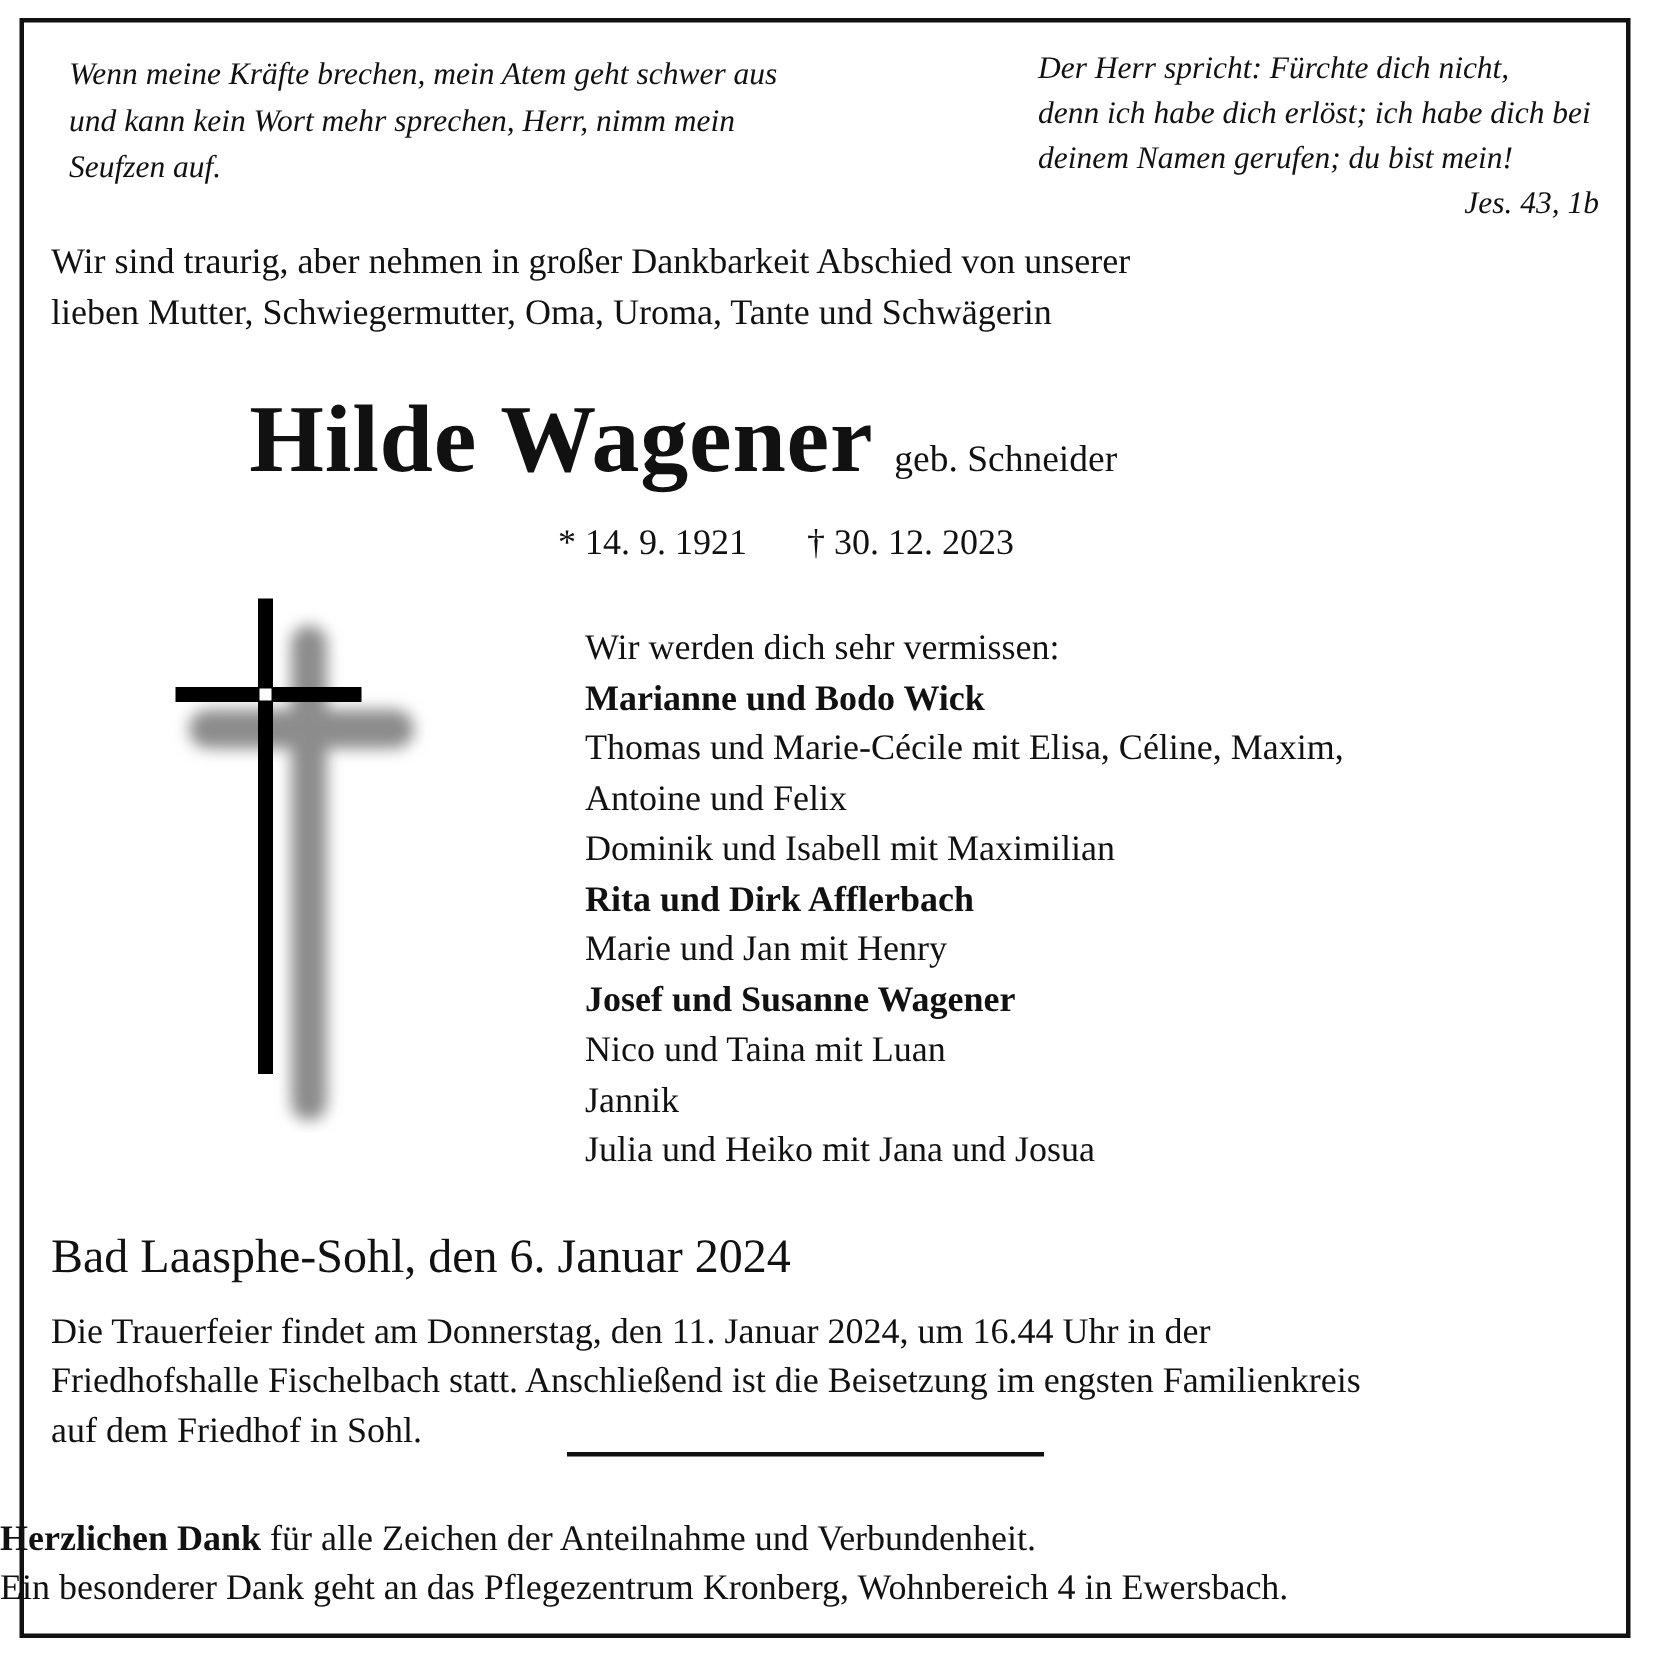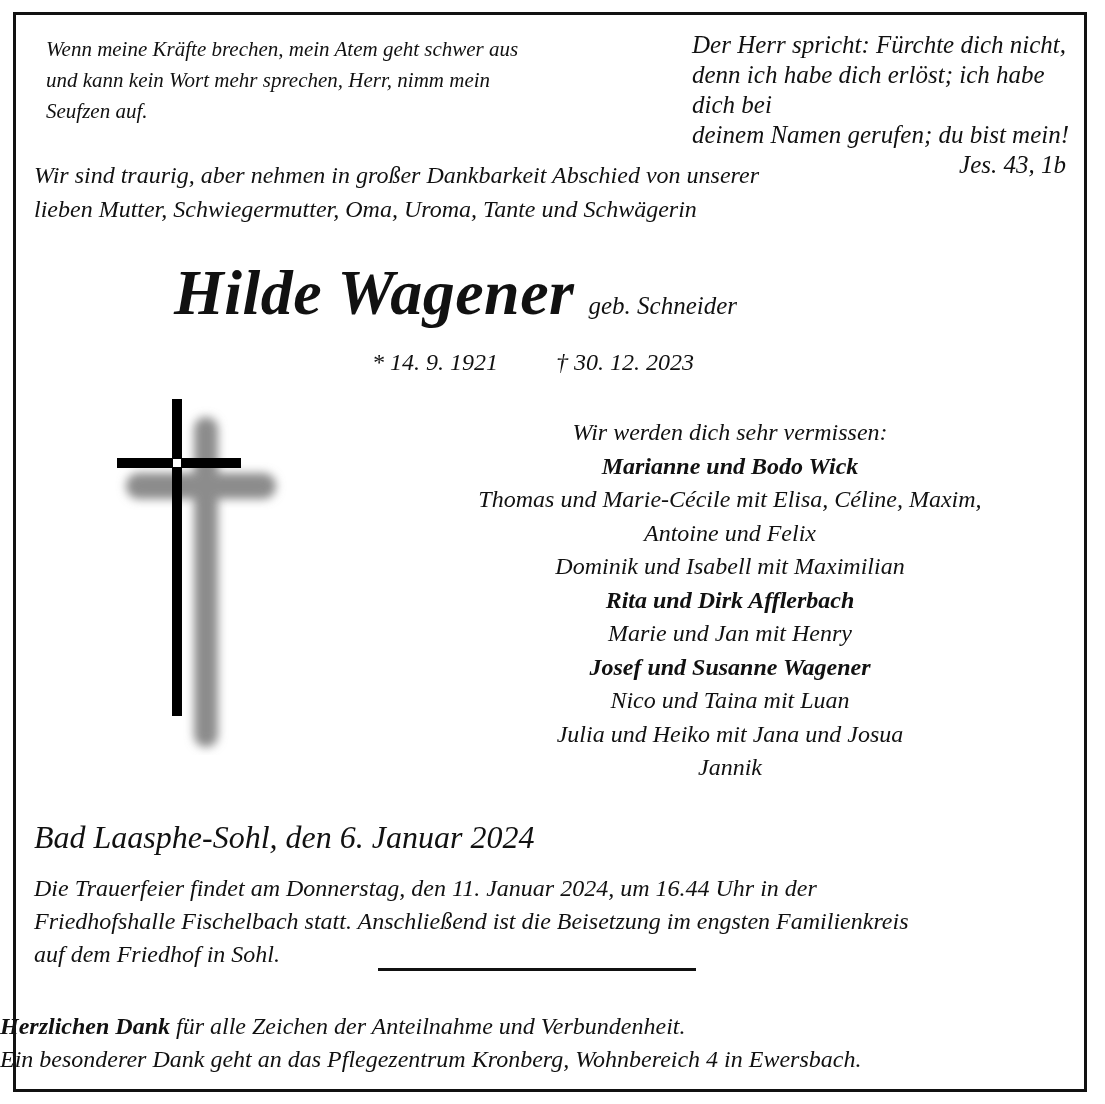--- a/index.html
+++ b/index.html
@@ -1,33 +1,33 @@
 <!DOCTYPE html>
 <html><head>
 <meta charset="utf-8">
 <style>
   html, body { margin: 0; padding: 0; background: #ffffff; }
   body { width: 1105px; height: 1104px; position: relative; overflow: hidden;
          font-family: "Liberation Serif", "DejaVu Serif", serif; color: #111; }
   .frame { position: absolute; left: 13px; top: 12px; width: 1074px; height: 1080px;
            border: 3px solid #111; box-sizing: border-box; }
-  .abs { position: absolute; font-style: italic; }
+  .abs { position: absolute; }
   .italic { font-style: italic; }
   .quote-left { left: 34px; top: 34px; width: 540px; font-size: 21px; line-height: 31px; margin-left: 12px; }
-  .quote-right { left: 692px; top: 30px; width: 390px; font-size: 25px; line-height: 30px; }
+  .quote-right { left: 692px; top: 30px; width: 390px; font-size: 21px; line-height: 30px; }
   .quote-right .ref { display: block; text-align: right; padding-right: 16px; }
   .intro { left: 34px; top: 158px; width: 1040px; font-size: 24px; line-height: 34px; }
   .name-line { left: 0; width: 911px; top: 256px; text-align: center; }
   .name { font-size: 64px; font-weight: bold; letter-spacing: 0.5px; }
   .maiden { font-size: 25px; margin-left: 14px; }
   .dates { left: 372px; top: 349px; font-size: 24px; }
-  .dates span + span { margin-left: 58px; }
+  .dates span + span { margin-left: 40px; }
   .mourners { left: 390px; top: 416px; width: 680px; font-size: 24px; line-height: 33.5px; }
   .mourners .family { font-weight: bold; }
-  .mourners div { white-space: nowrap; text-align: center; }
+  .mourners div { white-space: nowrap; }
   .place { left: 34px; top: 819px; font-size: 32px; }
   .funeral { left: 34px; top: 872px; width: 1050px; font-size: 24px; line-height: 33px; }
   .rule { left: 378px; top: 968px; width: 318px; height: 3px; background: #111; }
   .thanks { left: 0; width: 1105px; top: 1010px; text-align: left; font-size: 24px; line-height: 33px; }
   .thanks b { font-weight: bold; }
   .cross { left: 110px; top: 395px; width: 180px; height: 360px; }
 </style>
 </head>
 <body>
 
@@ -79,22 +79,22 @@
 <div class="abs mourners">
   <div>Wir werden dich sehr vermissen:</div>
   <div class="family">Marianne und Bodo Wick</div>
   <div>Thomas und Marie-Cécile mit Elisa, Céline, Maxim,</div>
   <div>Antoine und Felix</div>
   <div>Dominik und Isabell mit Maximilian</div>
   <div class="family">Rita und Dirk Afflerbach</div>
   <div>Marie und Jan mit Henry</div>
   <div class="family">Josef und Susanne Wagener</div>
   <div>Nico und Taina mit Luan</div>
+  <div>Jannik</div>
   <div>Julia und Heiko mit Jana und Josua</div>
-  <div>Jannik</div>
 </div>
 
 <div class="abs place">Bad Laasphe-Sohl, den 6. Januar 2024</div>
 
 <div class="abs funeral">
   <div>Die Trauerfeier findet am Donnerstag, den 11. Januar 2024, um 16.44 Uhr in der</div>
   <div>Friedhofshalle Fischelbach statt. Anschließend ist die Beisetzung im engsten Familienkreis</div>
   <div>auf dem Friedhof in Sohl.</div>
 </div>
 

